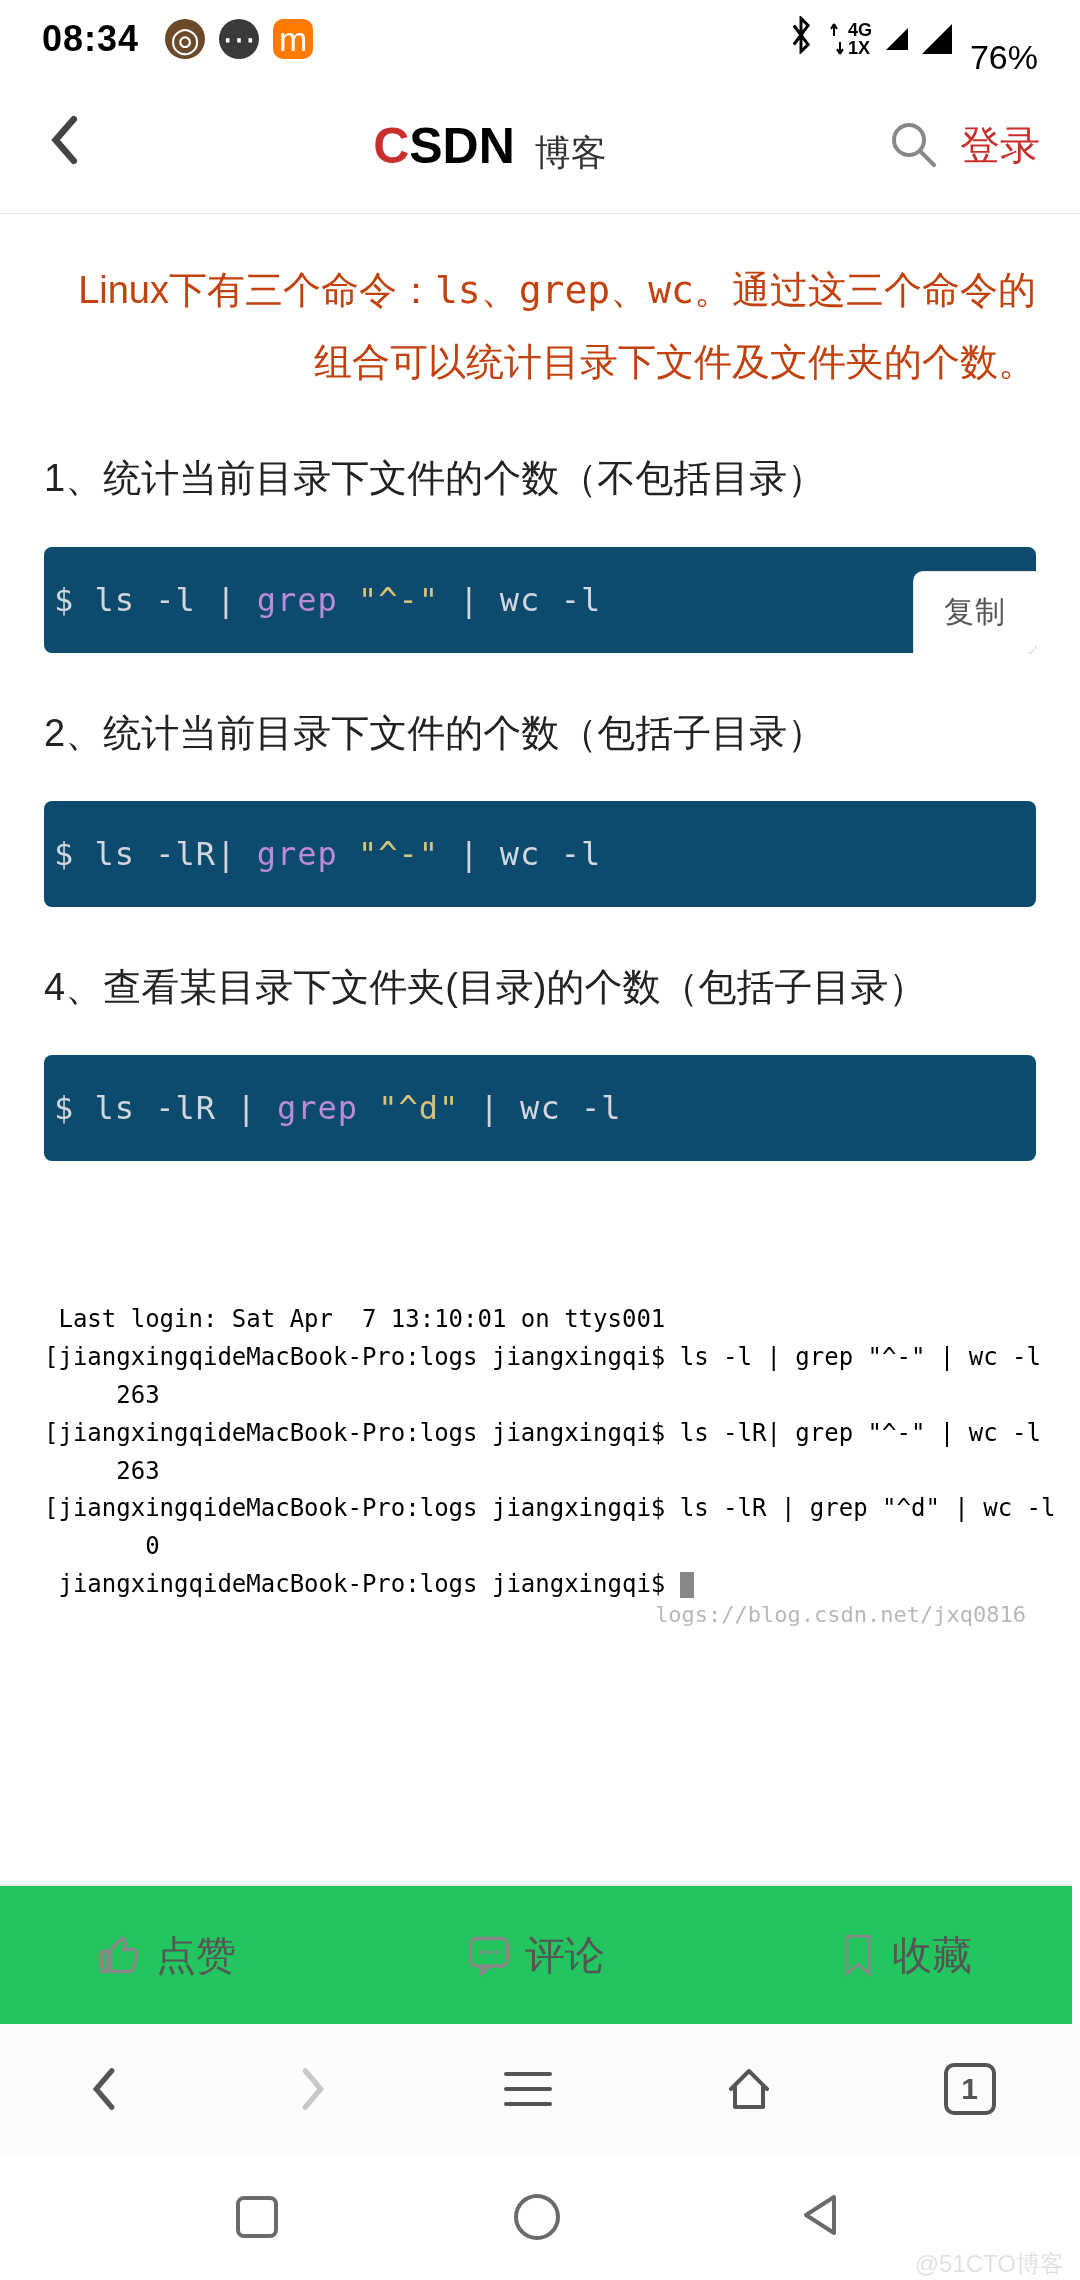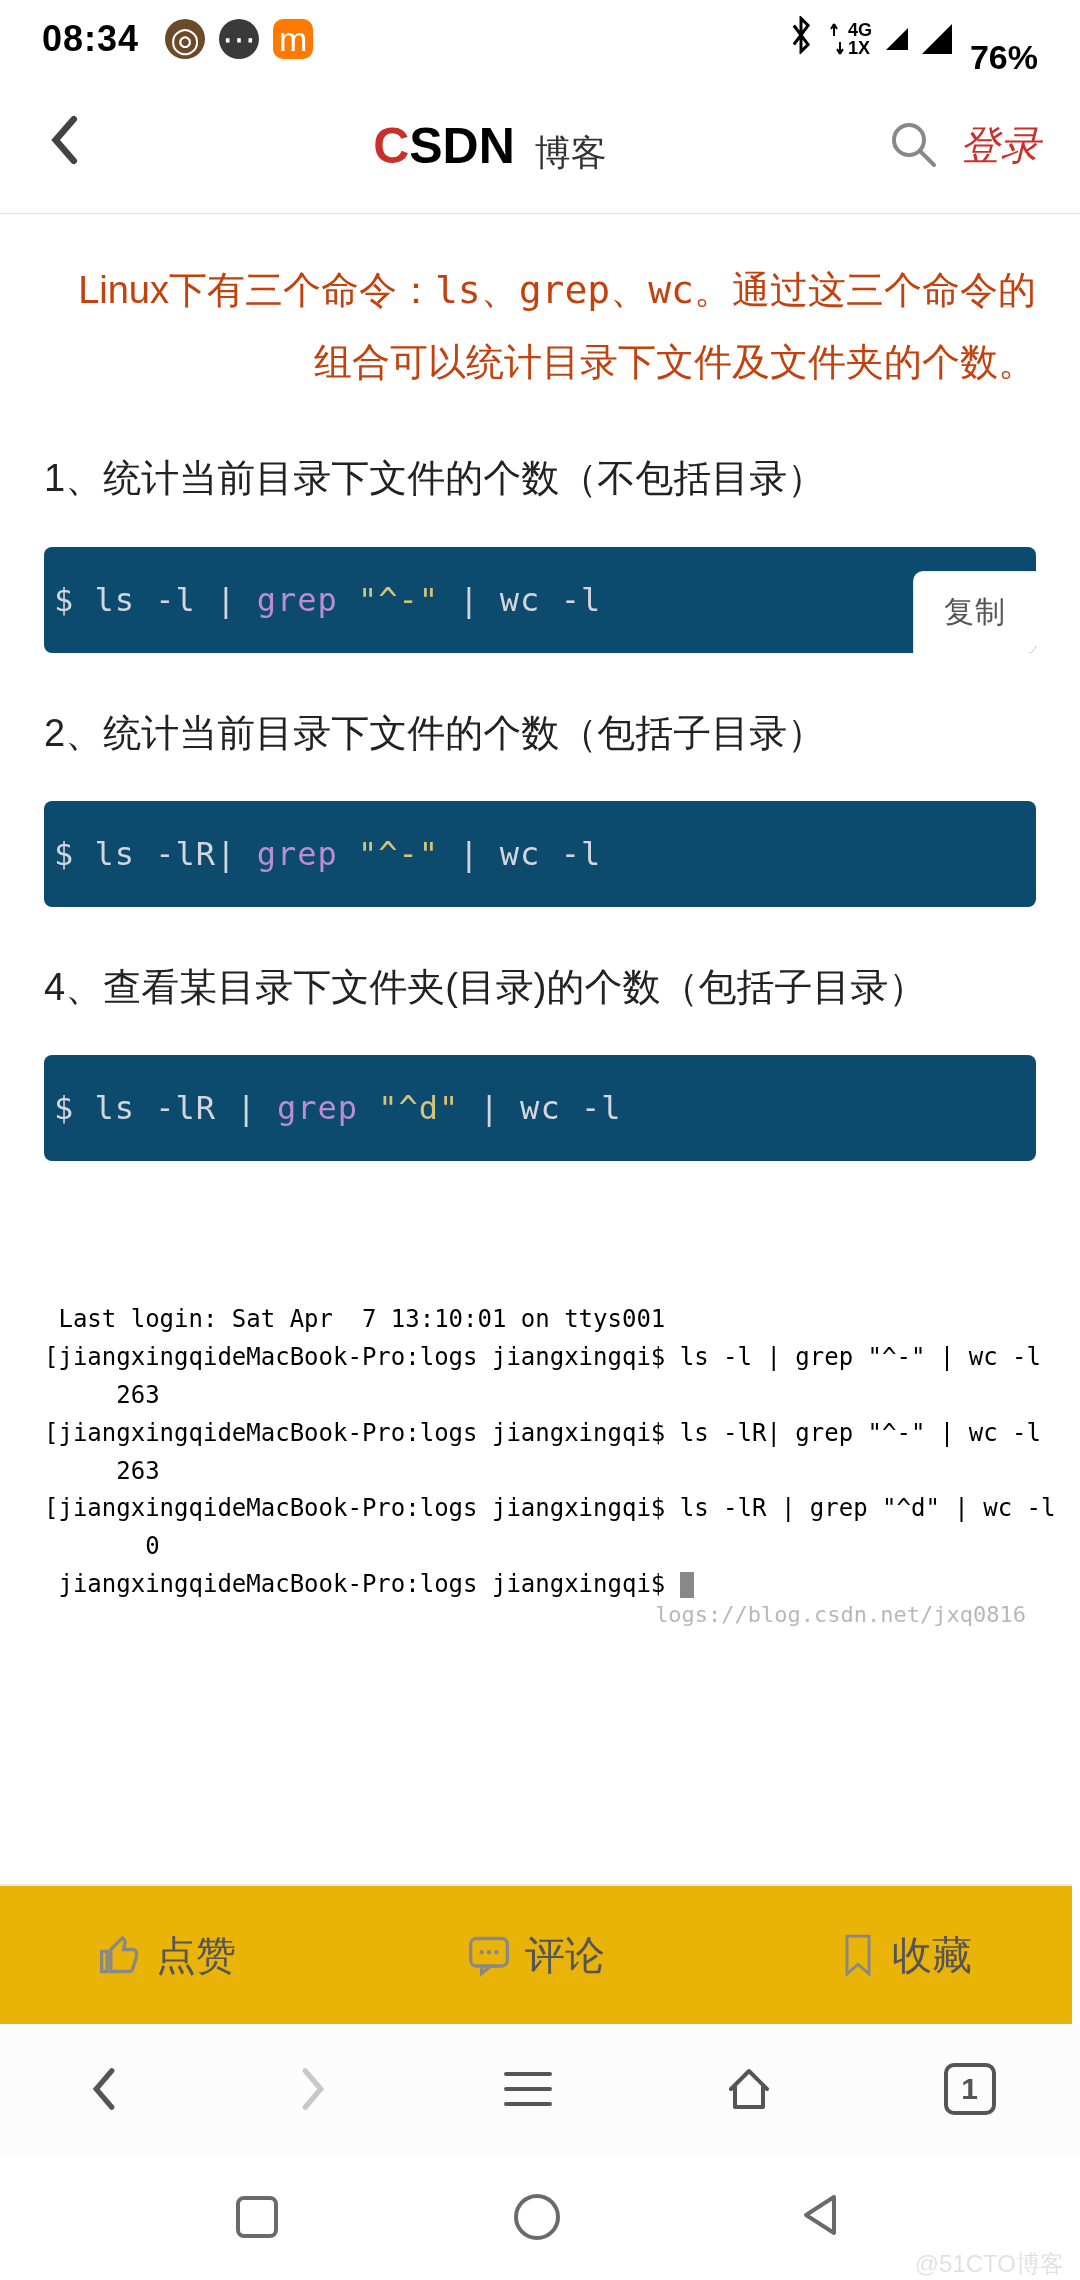--- a/index.html
+++ b/index.html
@@ -33,39 +33,39 @@
     .status-right { display:flex; align-items:center; gap: 14px; }
     .bt-icon { font-size: 34px; }
     .net-label { font-size: 18px; font-weight:700; line-height:1; text-align:left; }
     .signal-tri {
       width:0; height:0; border-style:solid; border-width: 0 0 30px 30px;
       border-color: transparent transparent #000 transparent;
     }
     .signal-tri.small {
       border-width: 0 0 22px 22px;
     }
-    .battery { font-size: 34px; font-weight:700; margin-left: 4px; margin-top: 36px; }
+    .battery { font-size: 34px; font-weight:400; margin-left: 4px; margin-top: 36px; }
 
     .app-header {
       height: 136px;
       display:flex; align-items:center; justify-content:space-between;
       padding: 0 40px;
       border-bottom: 1px solid #e0e0e0;
     }
     .back-chevron { font-size: 58px; color:#444; padding: 8px; }
     .logo-wrap { display:flex; align-items:center; gap:12px; }
     .logo-csdn {
       font-family: Arial, sans-serif;
       font-weight: 900;
       font-size: 50px;
       letter-spacing: 0px;
     }
     .logo-csdn .c-red { color:#c9302c; }
     .logo-blog { font-size: 36px; color:#333; font-weight:400; margin-left:8px;margin-top:16px; }
-    .header-right { display:flex; align-items:center; gap: 22px; font-style: italic; }
+    .header-right { display:flex; align-items:center; gap: 22px; }
     .search-icon { color:#888; }
     .login-link { color:#c9302c; font-size: 40px; }
 
     .content {
       padding: 40px 44px 0 44px;
     }
     .intro {
       font-size: 38px;
       line-height: 1.9;
       color: #c2410c;
@@ -124,21 +124,21 @@
       position:absolute; right:16px; bottom:0;
       color: rgba(0,0,0,0.12); font-size: 24px;
     }
 
     .action-bar {
       position:absolute; left:0; right:8px;
       top: 1884px;
       height: 140px;
       border-top: 2px solid #e8e8e8;
       display:flex;
-      background:#eab308;
+      background:#22c55e;
       gap:35px;
     }
     .action-item {
       flex:1; display:flex; align-items:center; justify-content:center;
       gap: 14px; color:#555; font-size: 40px;
     }
     .action-item .ico { color:#888; display:flex; }
 
     .browser-nav {
       position:absolute; left:0; right:0;

